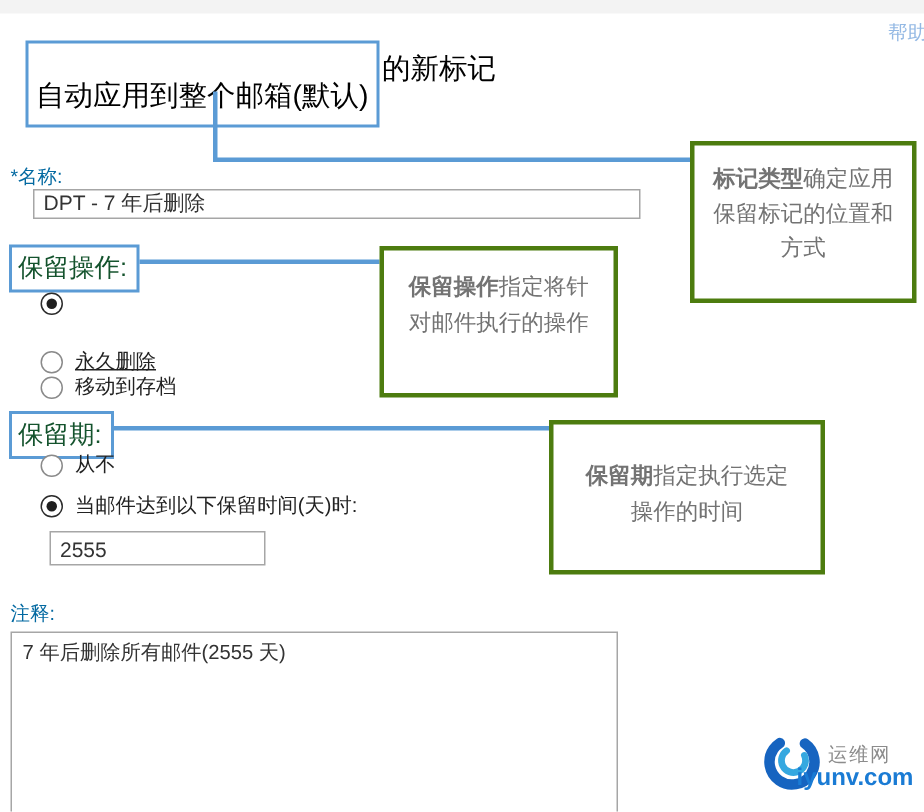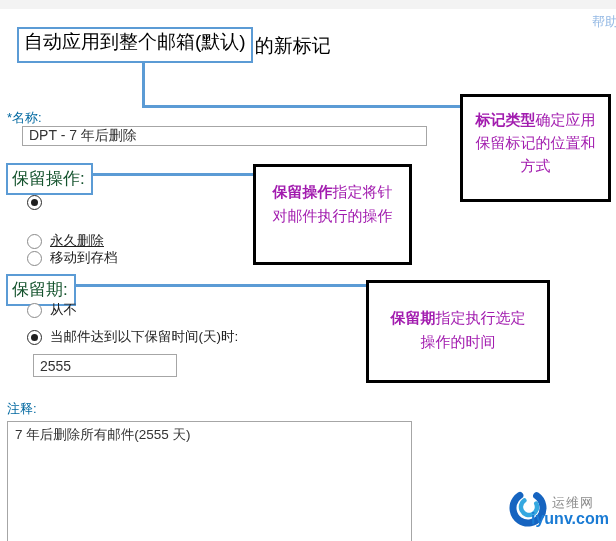--- a/index.html
+++ b/index.html
@@ -9,31 +9,31 @@
     font-family:"Liberation Sans","DejaVu Sans",sans-serif;
     color:#222;
   }
   .abs{position:absolute;}
   
   .top-strip{left:0;top:0;width:616px;height:9px;background:#f3f3f3;}
   
   .help-link{left:592px;top:13px;font-size:13px;color:#94b9e4;white-space:nowrap;cursor:pointer;}
   
   .title-row{left:17px;top:27px;display:flex;align-items:stretch;font-size:19px;color:#000;}
-  .title-boxed{border:2px solid #5b9bd5;padding:0 5px 6px 5px;white-space:nowrap;}
+  .title-boxed{border:2px solid #5b9bd5;padding:22px 5px 6px 5px;white-space:nowrap;}
   .title-rest{padding:6px 0 0 2px;white-space:nowrap;}
   
   .conn{background:#5b9bd5;}
   .conn-title-v{left:142px;top:61px;width:3px;height:46px;}
   .conn-title-h{left:142px;top:105px;width:321px;height:3px;}
   .conn-action-h{left:77px;top:173px;width:178px;height:3px;}
   .conn-period-h{left:70px;top:284px;width:298px;height:3px;}
   
-  .callout{border:3px solid #000000;background:#fff;font-size:15px;line-height:23px;
-           color:#a21caf;text-align:center;box-sizing:border-box;}
+  .callout{border:3px solid #4d7c0f;background:#fff;font-size:15px;line-height:23px;
+           color:#737373;text-align:center;box-sizing:border-box;}
   .callout b{font-weight:bold;}
   .callout .pre{white-space:pre-line;}
   .callout-tag-type{left:460px;top:94px;width:151px;height:108px;padding-top:11px;}
   .callout-action{left:253px;top:164px;width:159px;height:101px;padding-top:13px;line-height:24px;text-align:center;}
   .callout-period{left:366px;top:280px;width:184px;height:103px;padding-top:23px;line-height:24px;}
   
   .form-label{font-size:13px;color:#0369a1;}
   .label-box{border:2px solid #5b9bd5;background:#fff;font-size:17px;color:#14532d;
              padding:2px 6px 3px 4px;box-sizing:border-box;white-space:nowrap;}
   

